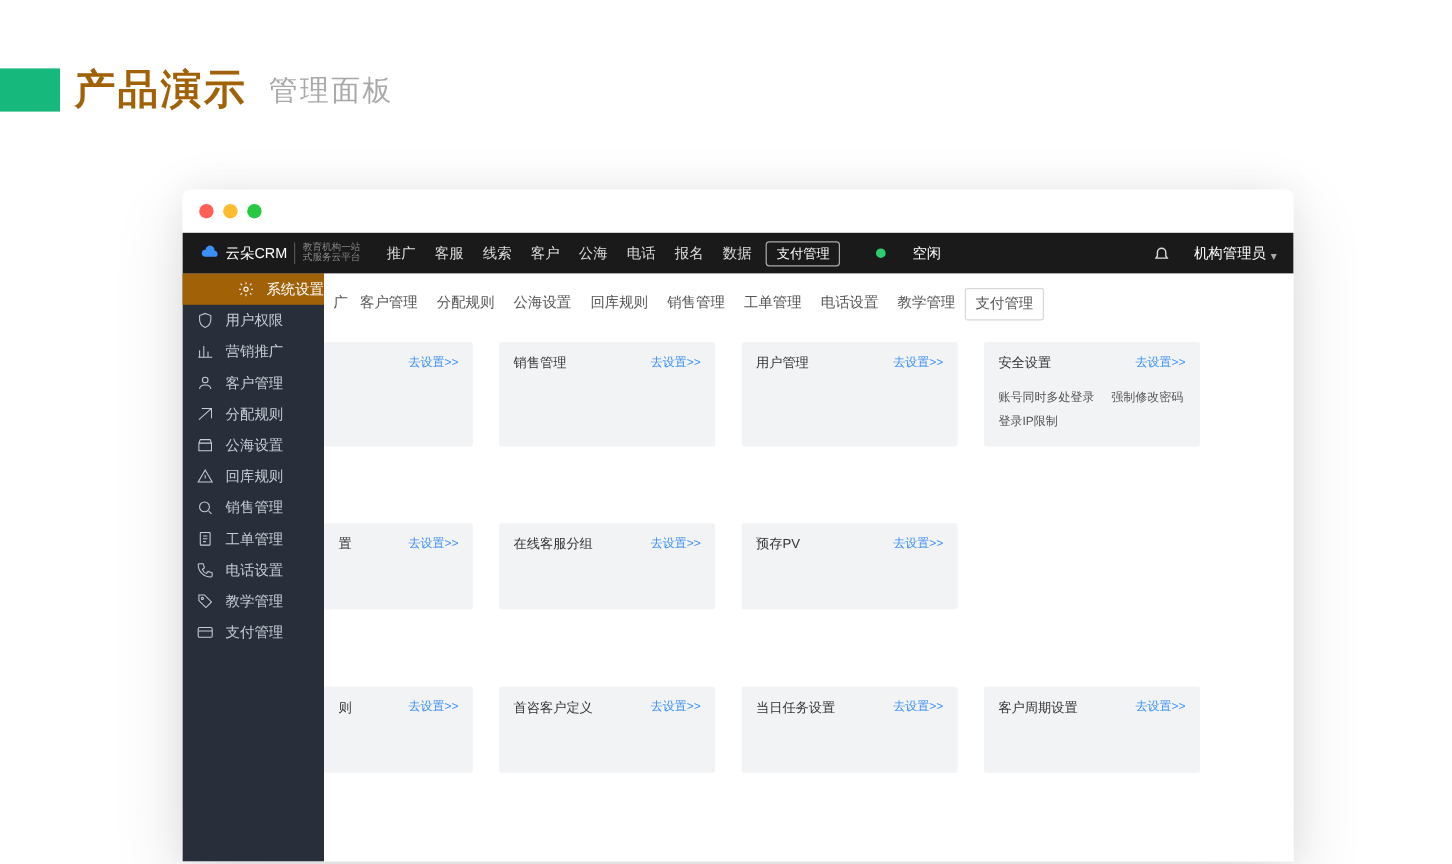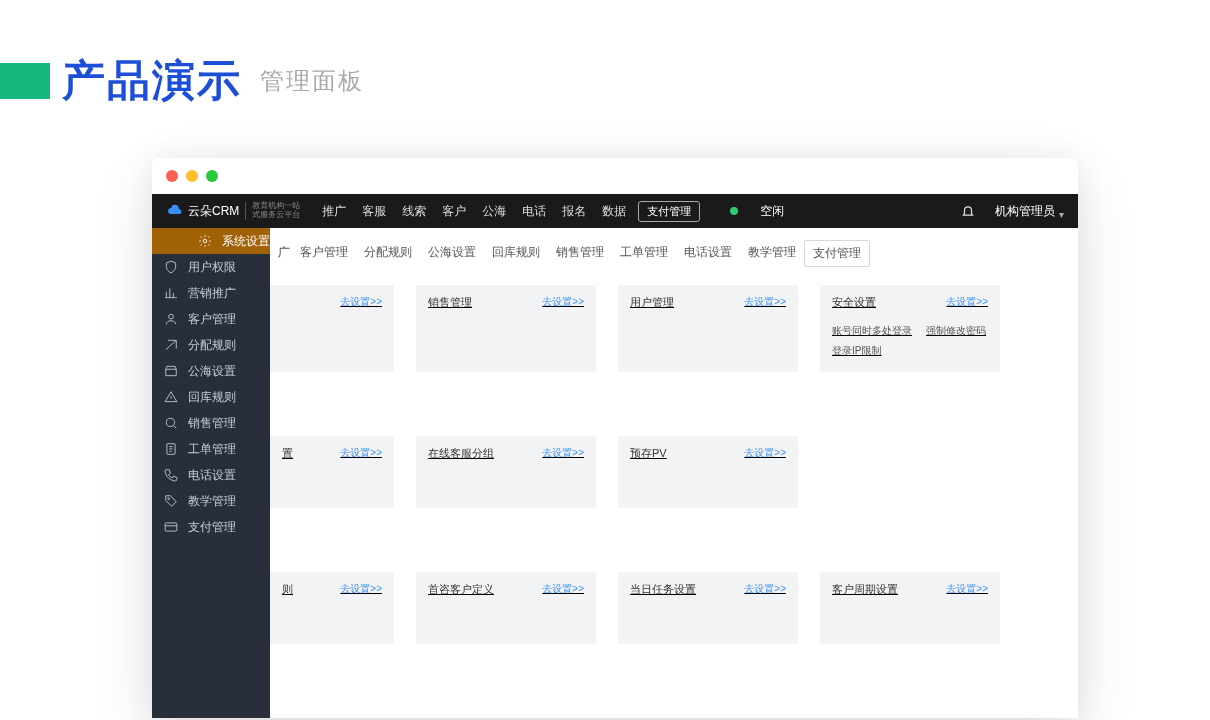--- a/index.html
+++ b/index.html
@@ -16,23 +16,23 @@
     top: 52px; left: 0;
     display: flex;
     align-items: center;
   }
   .green-bar {
     width: 50px; height: 36px;
     background: #16b87b;
     margin-right: 12px;
   }
   .page-title-main {
-    font-size: 43px;
+    font-size: 34px;
     font-weight: 700;
-    color: #1d4ed8;
+    color: #a16207;
     letter-spacing: 2px;
   }
   .page-title-sub {
     font-size: 24px;
     color: #a9a9a9;
     margin-left: 18px;
     letter-spacing: 2px;
   }
   .window {
     position: absolute;
@@ -171,21 +171,20 @@
     gap: 22px;
     margin-bottom: 30px;
   }
   .card {
     width: 180px;
     background: #f2f3f5;
     border-radius: 2px;
     padding: 10px 12px 14px 12px;
     min-height: 72px;
     font-size: 11px;
-    text-decoration: underline;
   }
   .card.first { width: 124px; padding-left: 0; padding-right: 12px; }
   .card.first .card-top { padding-left: 12px; }
   .card-top {
     display: flex;
     justify-content: space-between;
     align-items: flex-start;
   }
   .card-title { color: #333; font-weight: 500; }
   .card-link { color: #3a8ff7; cursor: pointer; font-size: 10px; }

